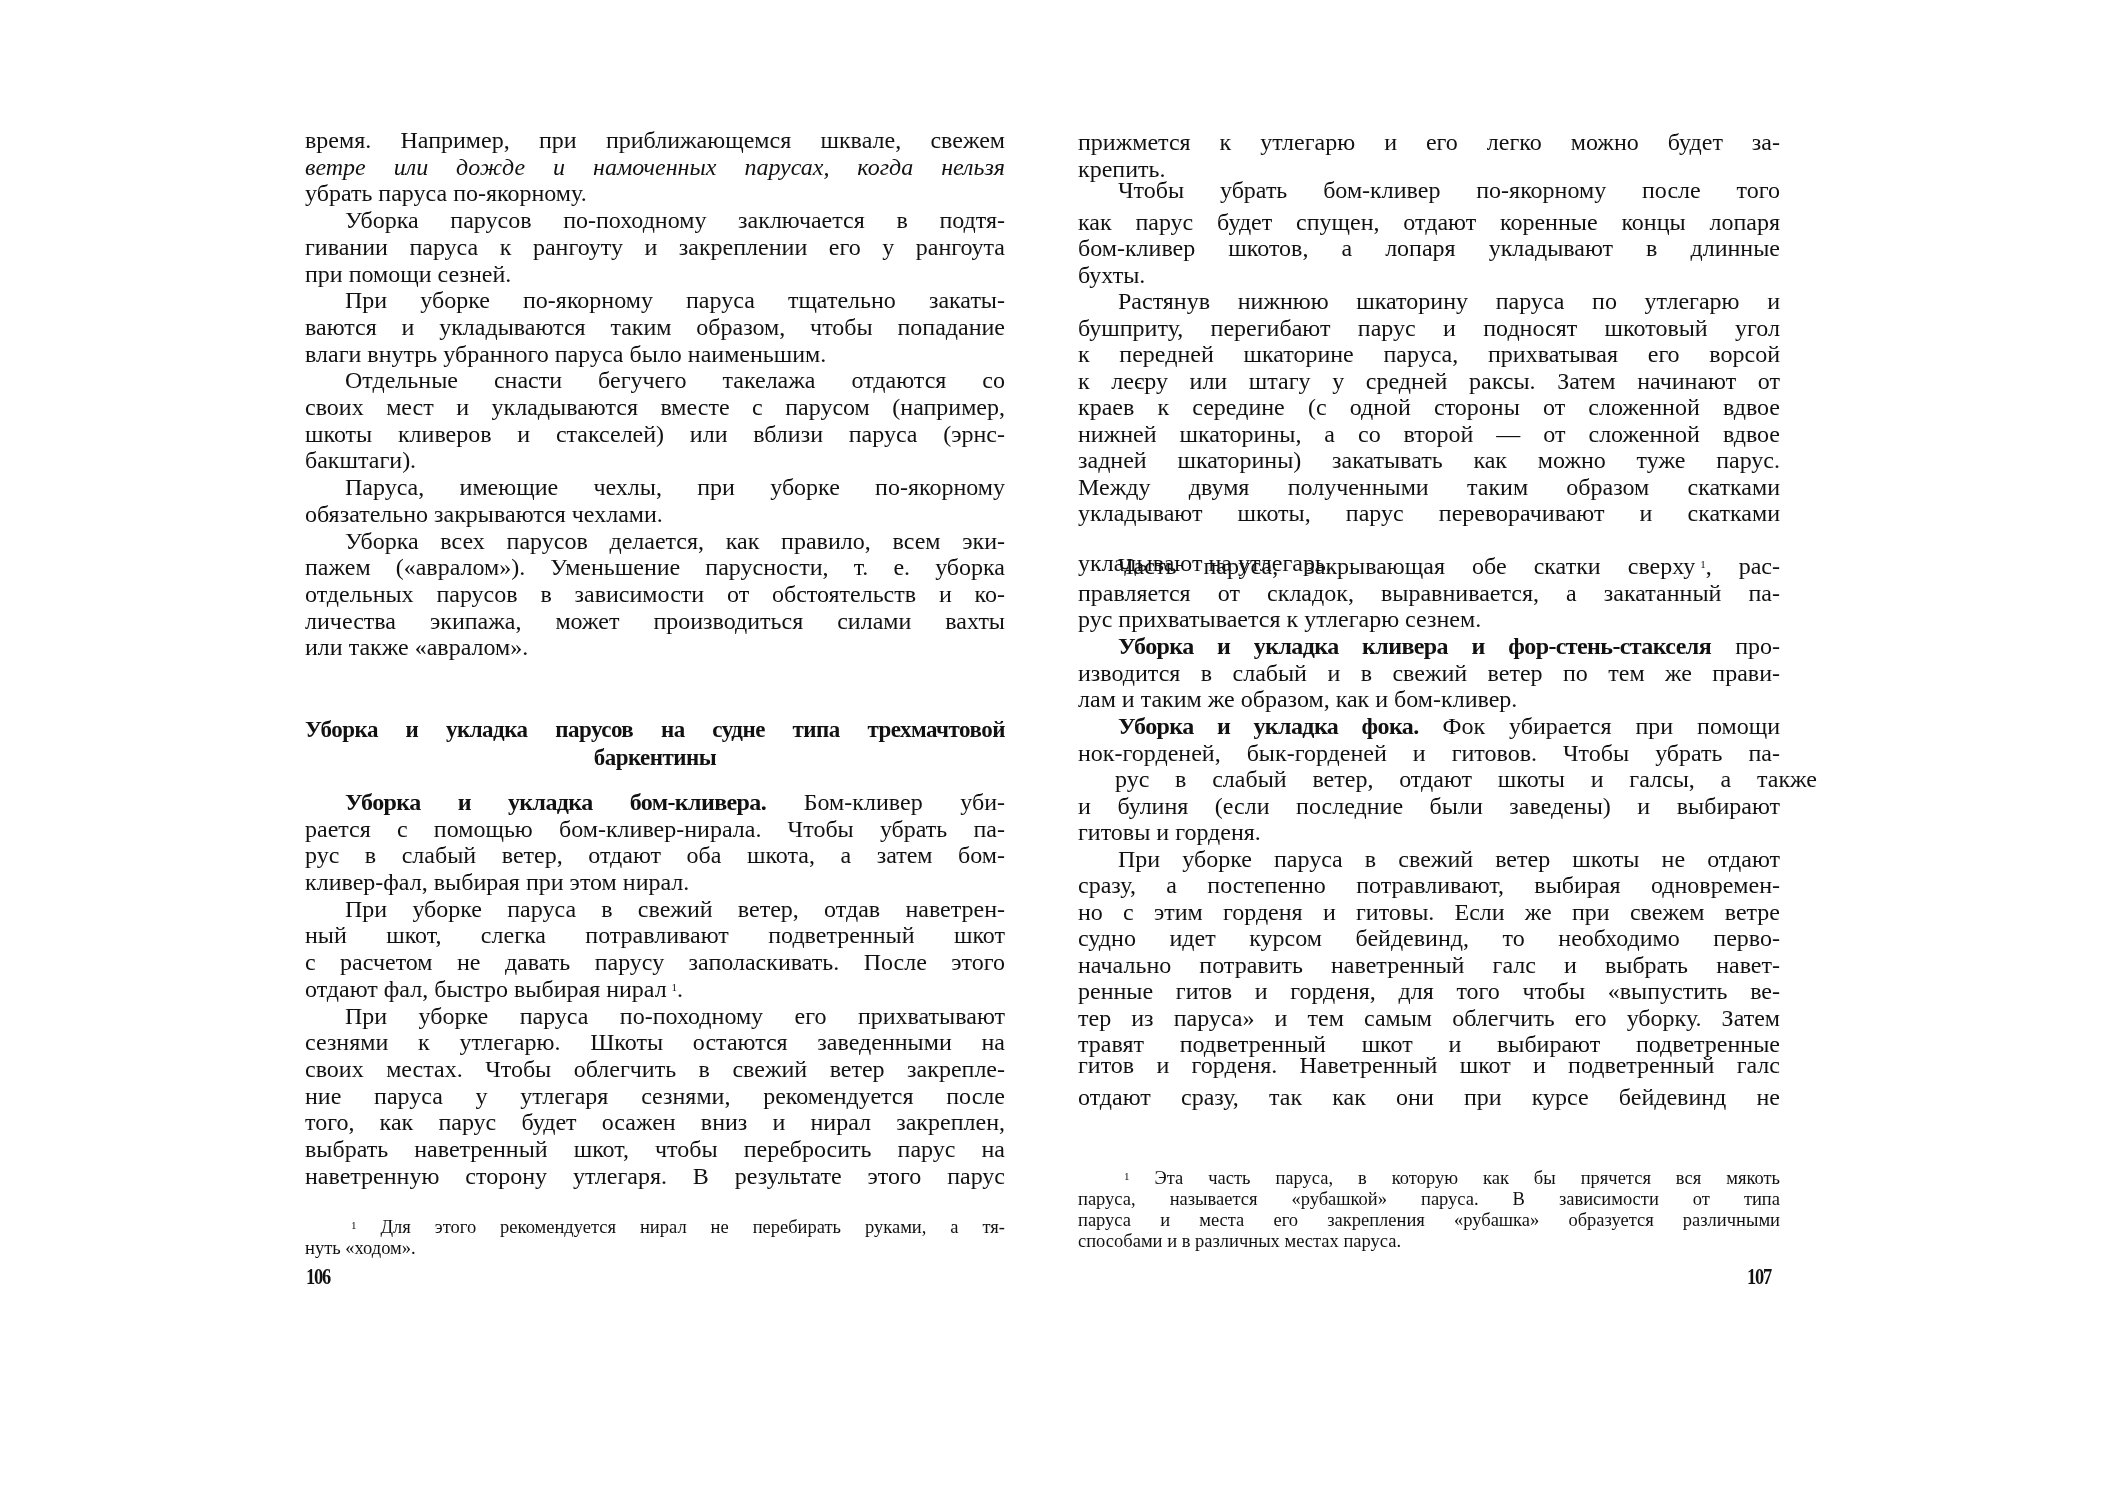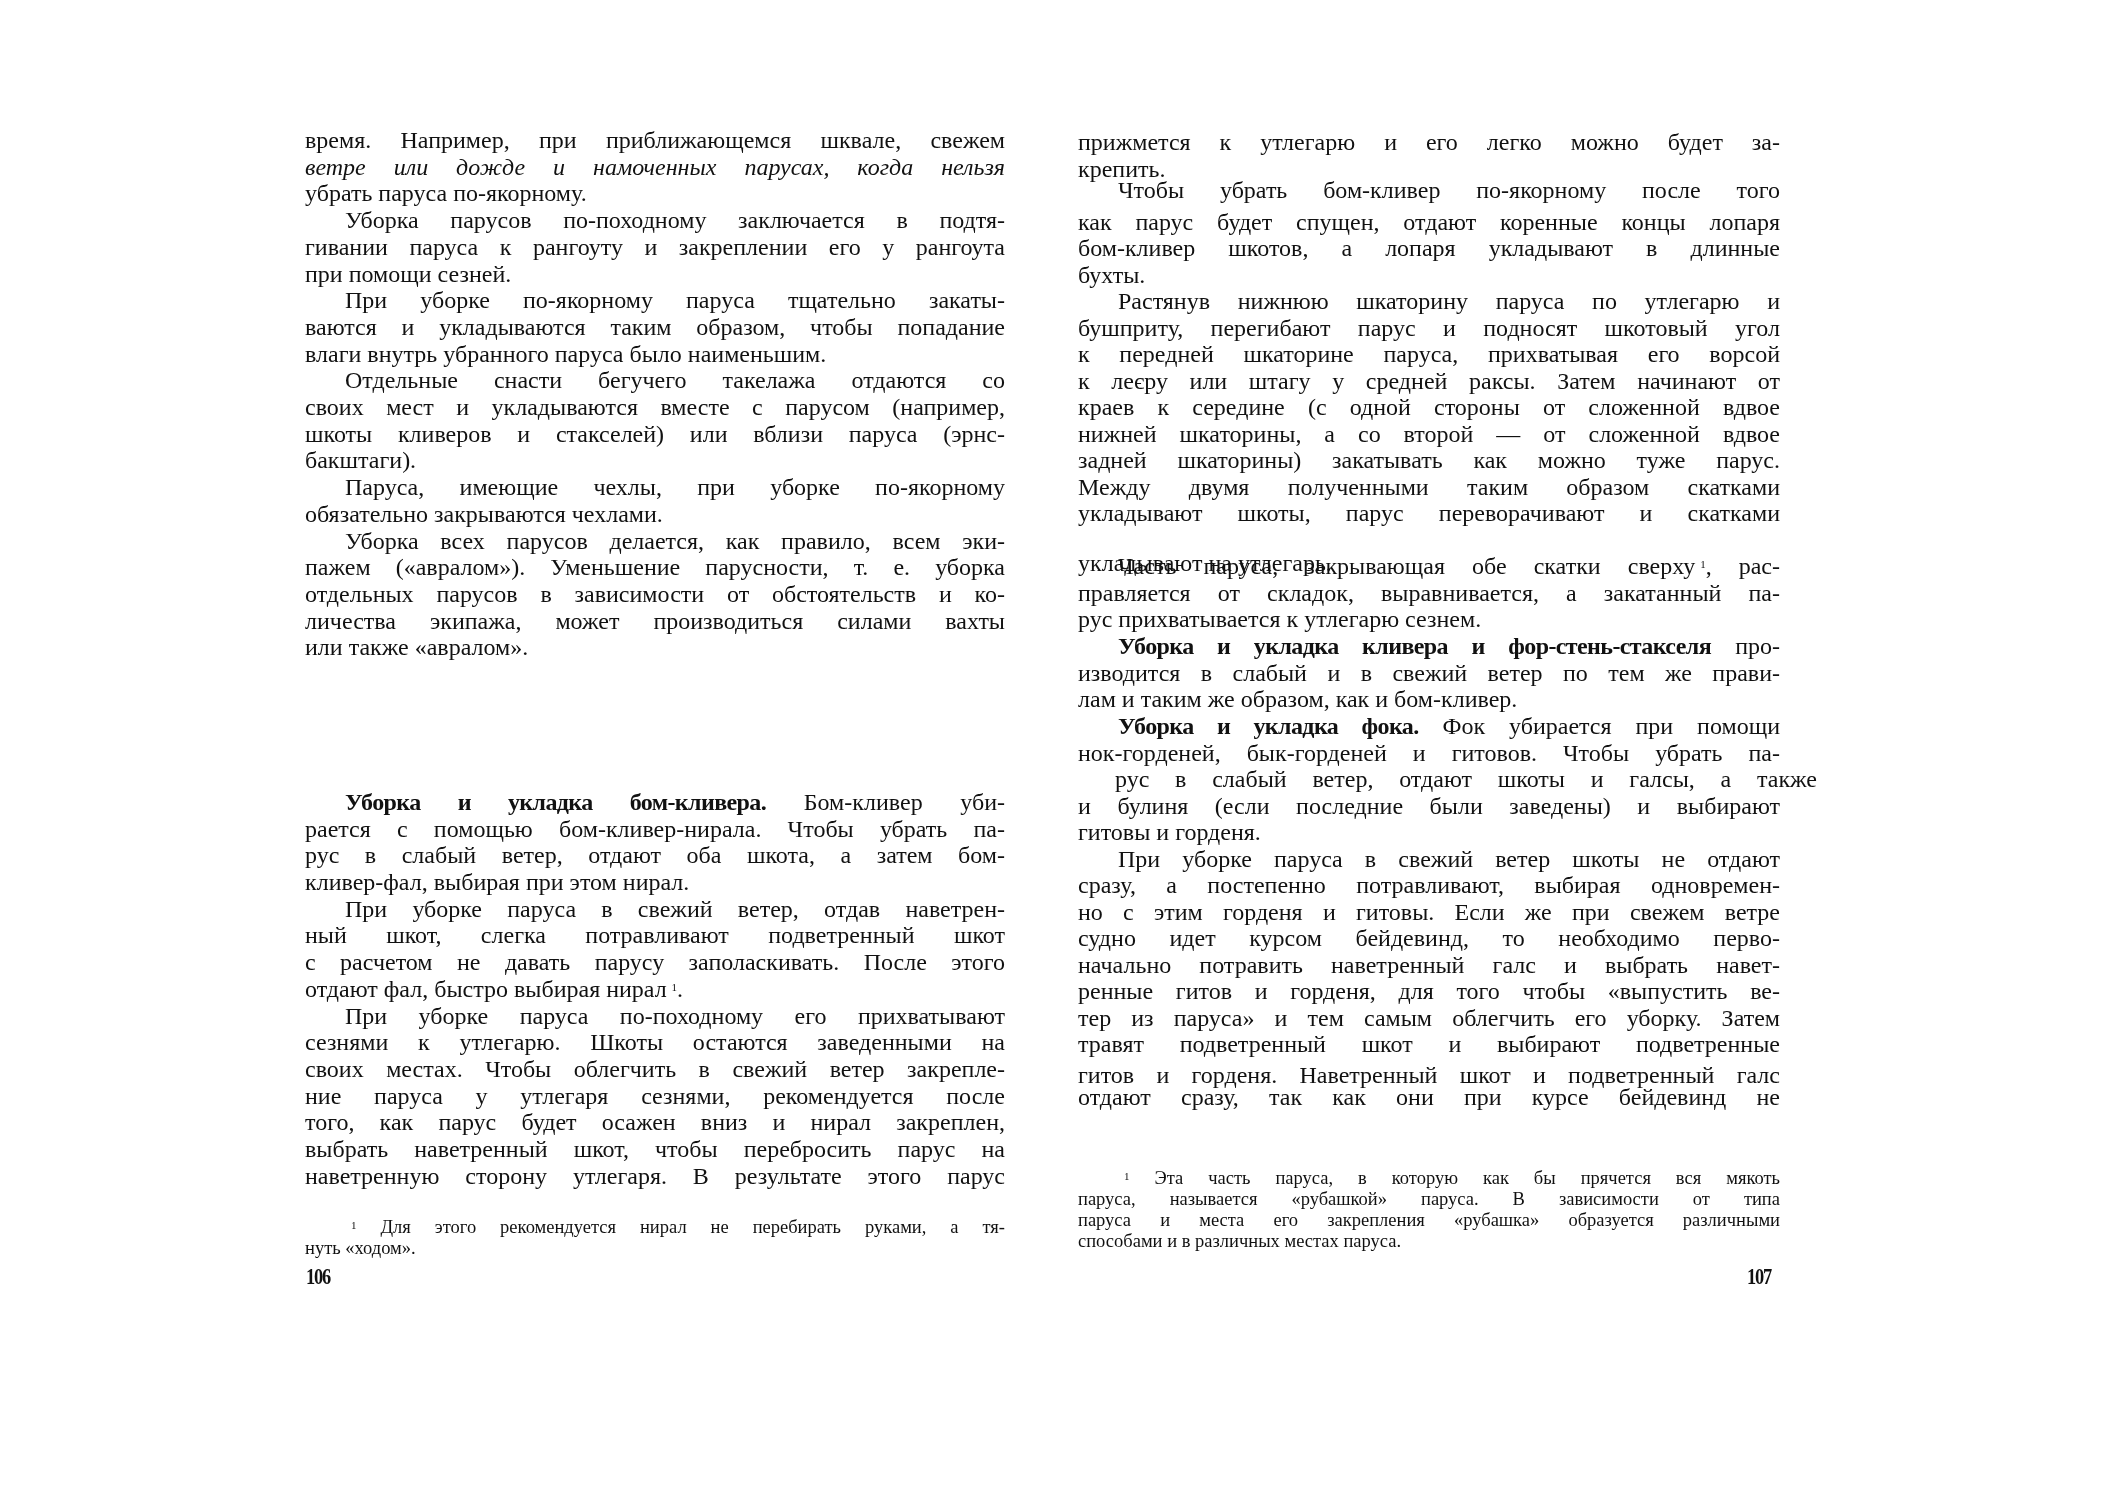--- a/index.html
+++ b/index.html
@@ -40,20 +40,24 @@
       <div class="ln last" style="top: 320.4px; width: 700px;"><span>бакштаги).</span></div>
       <div class="ln ind" style="top: 347.1px; width: 700px;"><span>Паруса, имеющие чехлы, при уборке по-якорному</span></div>
       <div class="ln last" style="top: 373.8px; width: 700px;"><span>обязательно закрываются чехлами.</span></div>
       <div class="ln ind" style="top: 400.5px; width: 700px;"><span>Уборка всех парусов делается, как правило, всем эки-</span></div>
       <div class="ln" style="top: 427.2px; width: 700px;"><span>пажем («авралом»). Уменьшение парусности, т. е. уборка</span></div>
       <div class="ln" style="top: 453.9px; width: 700px;"><span>отдельных парусов в зависимости от обстоятельств и ко-</span></div>
       <div class="ln" style="top: 480.6px; width: 700px;"><span>личества экипажа, может производиться силами вахты</span></div>
       <div class="ln last" style="top: 507.3px; width: 700px;"><span>или также «авралом».</span></div>
     </div>
 
+  <div class="head" style="left:275px;top:716px;width:700px;">
+    <div style="text-align: justify; text-align-last: justify; width: 700px;">Уборка и укладка парусов на судне типа трехмачтовой</div>
+    <div style="text-align: center; width: 700px;">баркентины</div>
+  </div>
 
   <div class="col" style="left:275px;top:789px;width:700px;">
     <div class="ln ind" style="top: 0px; width: 700px;">
       <span class="b">Уборка и укладка бом-кливера.</span>
       <span>Бом-кливер уби-</span>
     </div>
     <div id="lcolB" style="position:absolute;left:0;top:26.7px;width:700px;">
         <div class="ln" style="top: 0px; width: 700px;"><span>рается с помощью бом-кливер-нирала. Чтобы убрать па-</span></div>
         <div class="ln" style="top: 26.7px; width: 700px;"><span>рус в слабый ветер, отдают оба шкота, а затем бом-</span></div>
         <div class="ln last" style="top: 53.4px; width: 700px; font-family: Liberation Serif, serif;"><span>кливер-фал, выбирая при этом нирал.</span></div>
@@ -125,21 +129,21 @@
         <div class="ln" style="top: 53px; width: 702px;"><span>и булиня (если последние были заведены) и выбирают</span></div>
         <div class="ln last" style="top: 79.5px; width: 702px;"><span>гитовы и горденя.</span></div>
         <div class="ln ind" style="top: 106px; width: 702px;"><span>При уборке паруса в свежий ветер шкоты не отдают</span></div>
         <div class="ln" style="top: 132.5px; width: 702px;"><span>сразу, а постепенно потравливают, выбирая одновремен-</span></div>
         <div class="ln" style="top: 159px; width: 702px;"><span>но с этим горденя и гитовы. Если же при свежем ветре</span></div>
         <div class="ln" style="top: 185.5px; width: 702px;"><span>судно идет курсом бейдевинд, то необходимо перво-</span></div>
         <div class="ln" style="top: 212px; width: 702px;"><span>начально потравить наветренный галс и выбрать навет-</span></div>
         <div class="ln" style="top: 238.5px; width: 702px;"><span>ренные гитов и горденя, для того чтобы «выпустить ве-</span></div>
         <div class="ln" style="top: 265px; width: 702px;"><span>тер из паруса» и тем самым облегчить его уборку. Затем</span></div>
         <div class="ln" style="top: 291.5px; width: 702px;"><span>травят подветренный шкот и выбирают подветренные</span></div>
-        <div class="ln" style="top: 322px; width: 702px;"><span>гитов и горденя. Наветренный шкот и подветренный галс</span></div>
+        <div class="ln" style="top: 312px; width: 702px;"><span>гитов и горденя. Наветренный шкот и подветренный галс</span></div>
         <div class="ln" style="top: 344.5px; width: 702px;"><span>отдают сразу, так как они при курсе бейдевинд не</span></div>
       </div>
   </div>
 
   <div class="col" style="left:28px;top:1168px;width:702px;">
     <div class="fn ind" style="top: 0px; width: 702px;">
       <span class="sup">1</span>
       <span>Эта часть паруса, в которую как бы прячется вся мякоть</span>
     </div>
     <div class="fn" style="top: 21px; width: 702px;">паруса, называется «рубашкой» паруса. В зависимости от типа</div>

